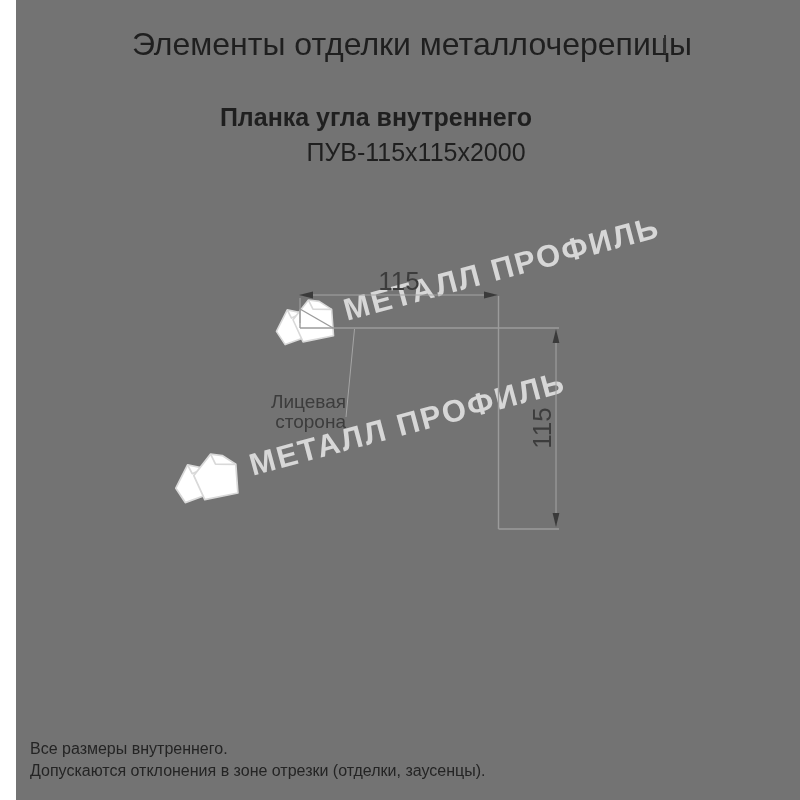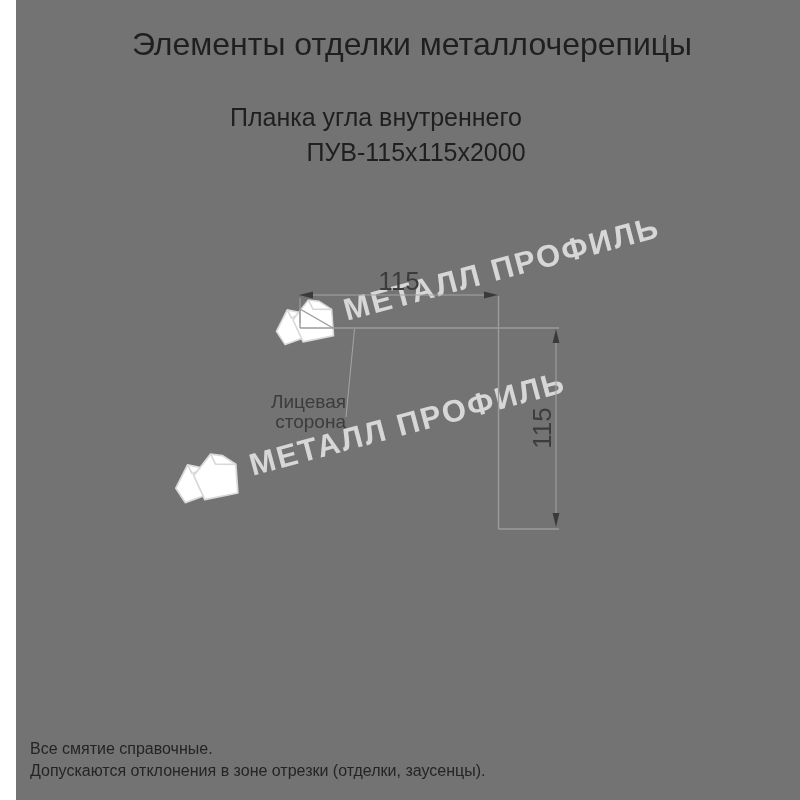--- a/index.html
+++ b/index.html
@@ -28,21 +28,21 @@
     position: absolute;
     left: 648px; top: 35px;
     width: 2px; height: 19px;
     background: #2f2f2f;
   }
   .subtitle1 {
     position: absolute;
     top: 103px; left: 0; width: 720px;
     text-align: center;
     font-size: 25px;
-    font-weight: 400;
+    font-weight: 700;
     color: #1f1f1f;
   }
   .subtitle2 {
     position: absolute;
     top: 138px; left: 0; width: 800px;
     text-align: center;
     font-size: 25px;
     font-weight: 400;
     color: #1f1f1f;
   }
@@ -147,17 +147,17 @@
     </g>
 
     <text x="383" y="290" text-anchor="middle" font-size="26">115</text>
     <text transform="translate(535,428) rotate(-90)" text-anchor="middle" font-size="26">115</text>
 
     <text x="330" y="408" text-anchor="end" font-size="19">Лицевая</text>
     <text x="330" y="428" text-anchor="end" font-size="19">сторона</text>
   </svg>
 
   <div class="footer">
-    <div>Все смятие справочные.</div>
+    <div>Все размеры внутреннего.</div>
     <div>Допускаются отклонения в зоне отрезки (отделки, заусенцы).</div>
   </div>
 
 </div>
 
 </body></html>

